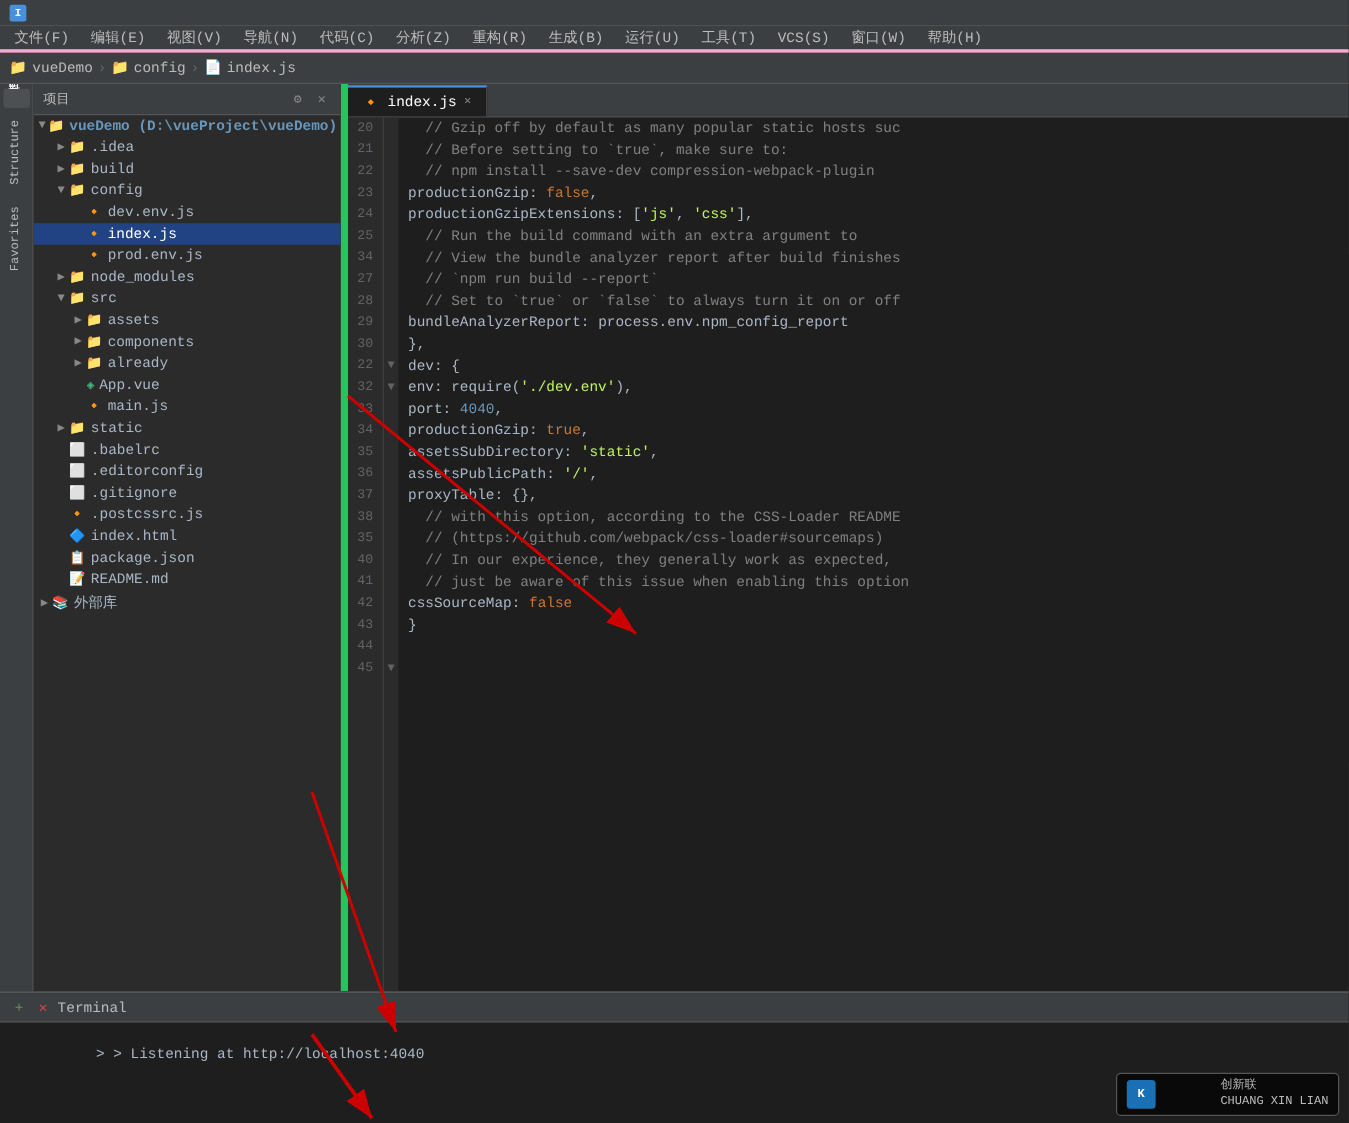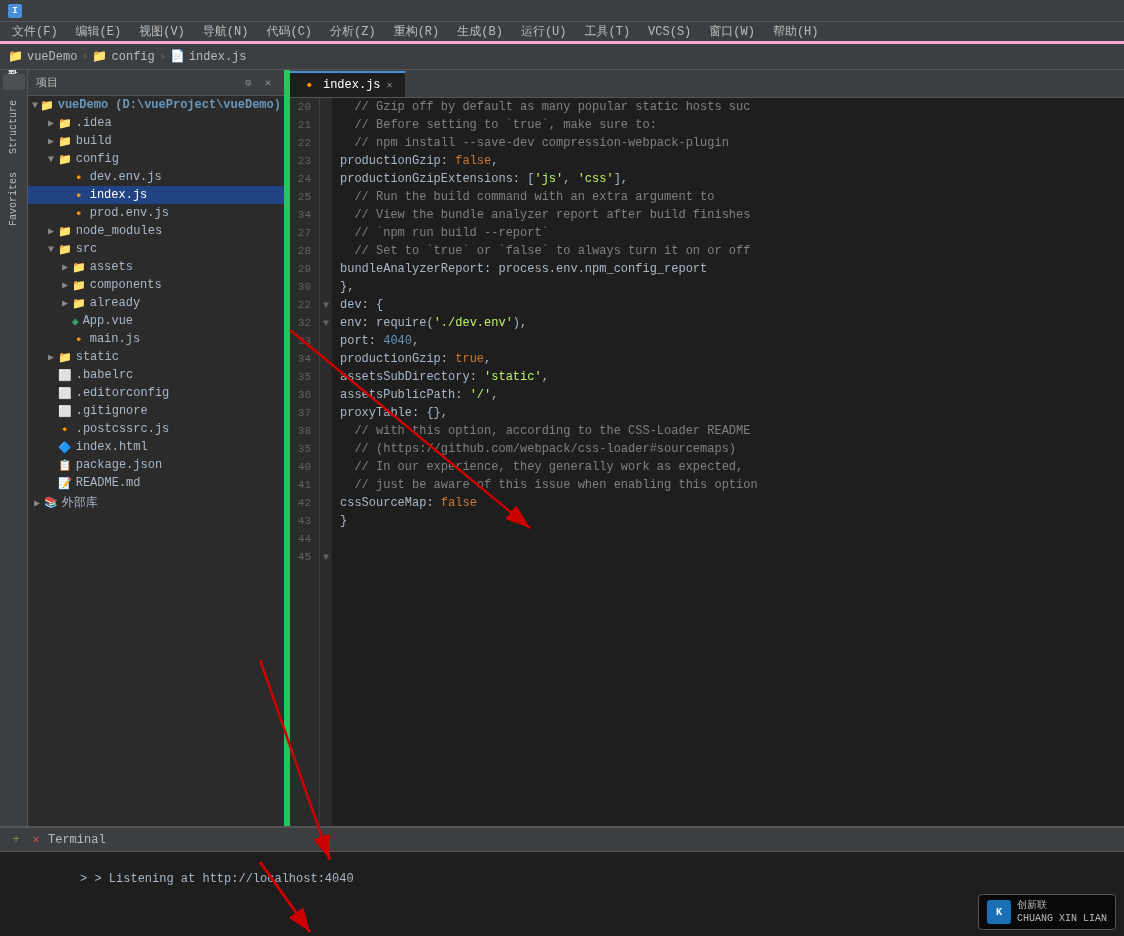--- a/index.html
+++ b/index.html
@@ -306,20 +306,21 @@
       align-items: center;
       justify-content: center;
       color: white;
       font-size: 10px;
       font-weight: bold;
     }
     .watermark-text {
       font-size: 10px;
       color: #bbbbbb;
       line-height: 1.3;
+      margin-left: 48px;
     }
 
     .scrollbar-fold-area {
       width: 12px;
       background: #2b2b2b;
       flex-shrink: 0;
       display: flex;
       flex-direction: column;
     }
     .fold-indicator {

